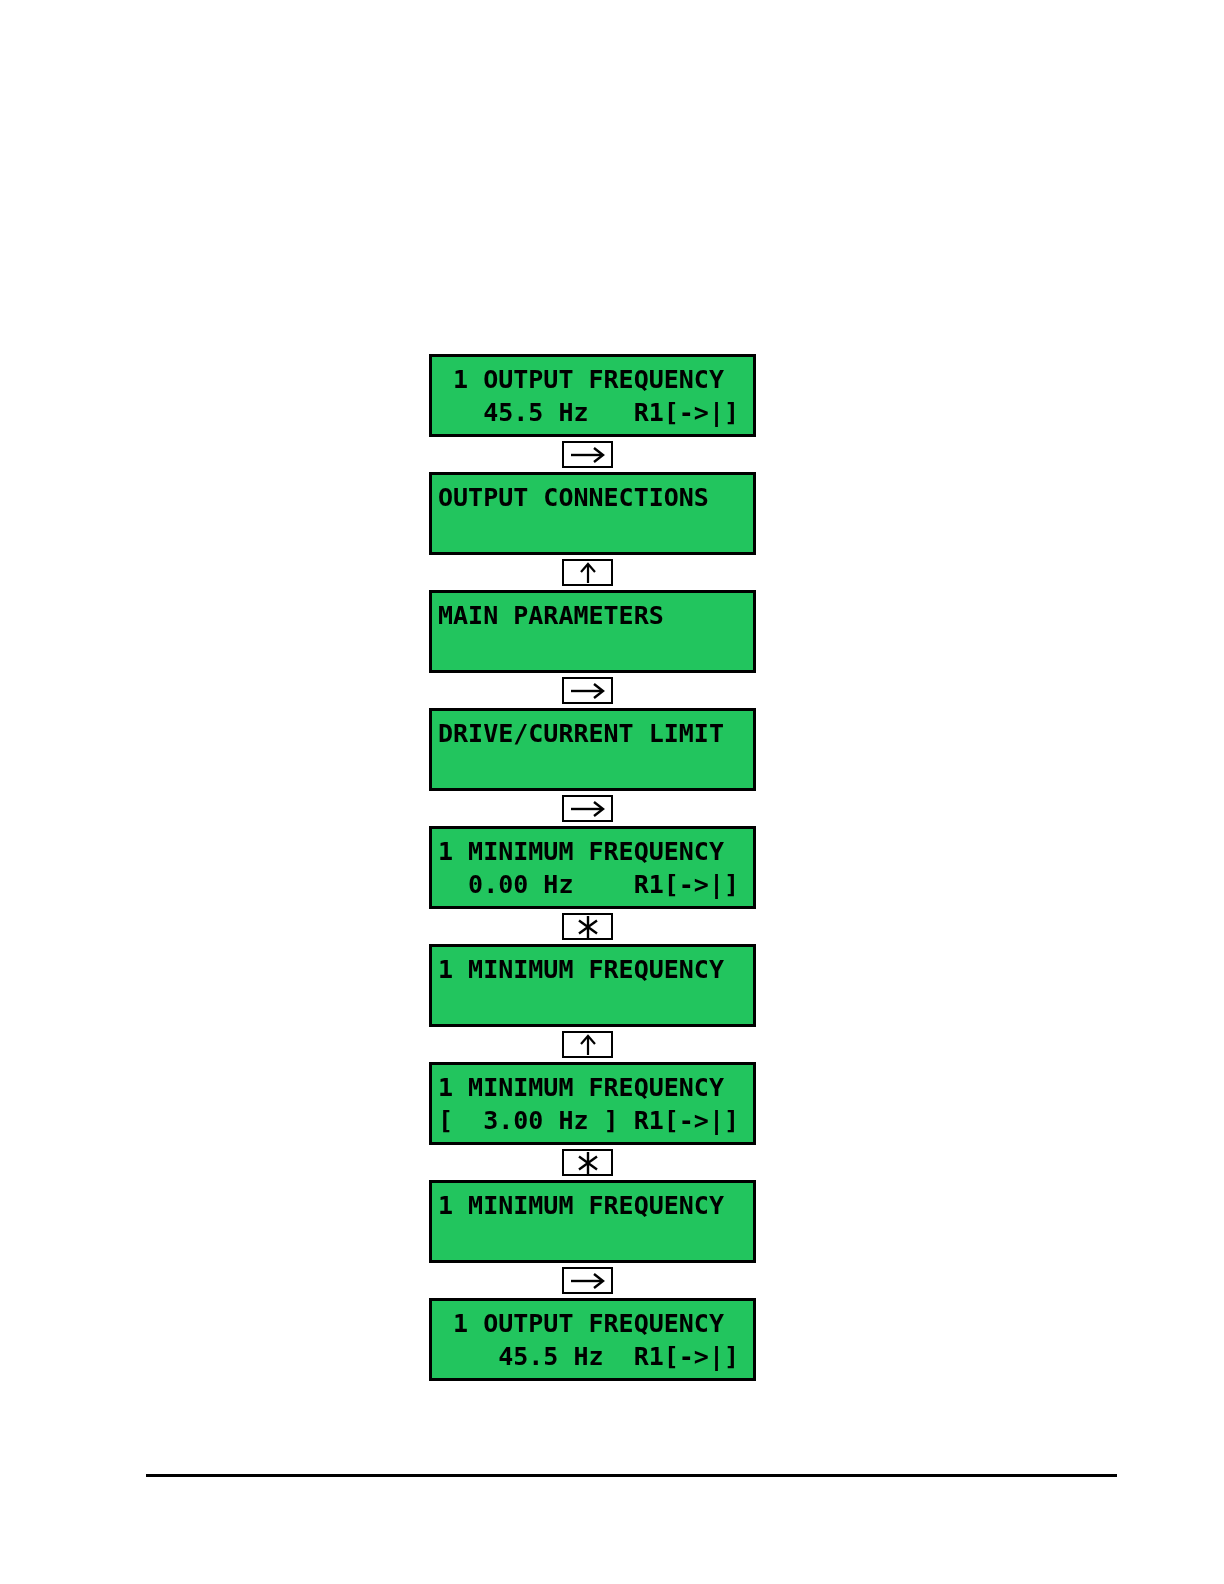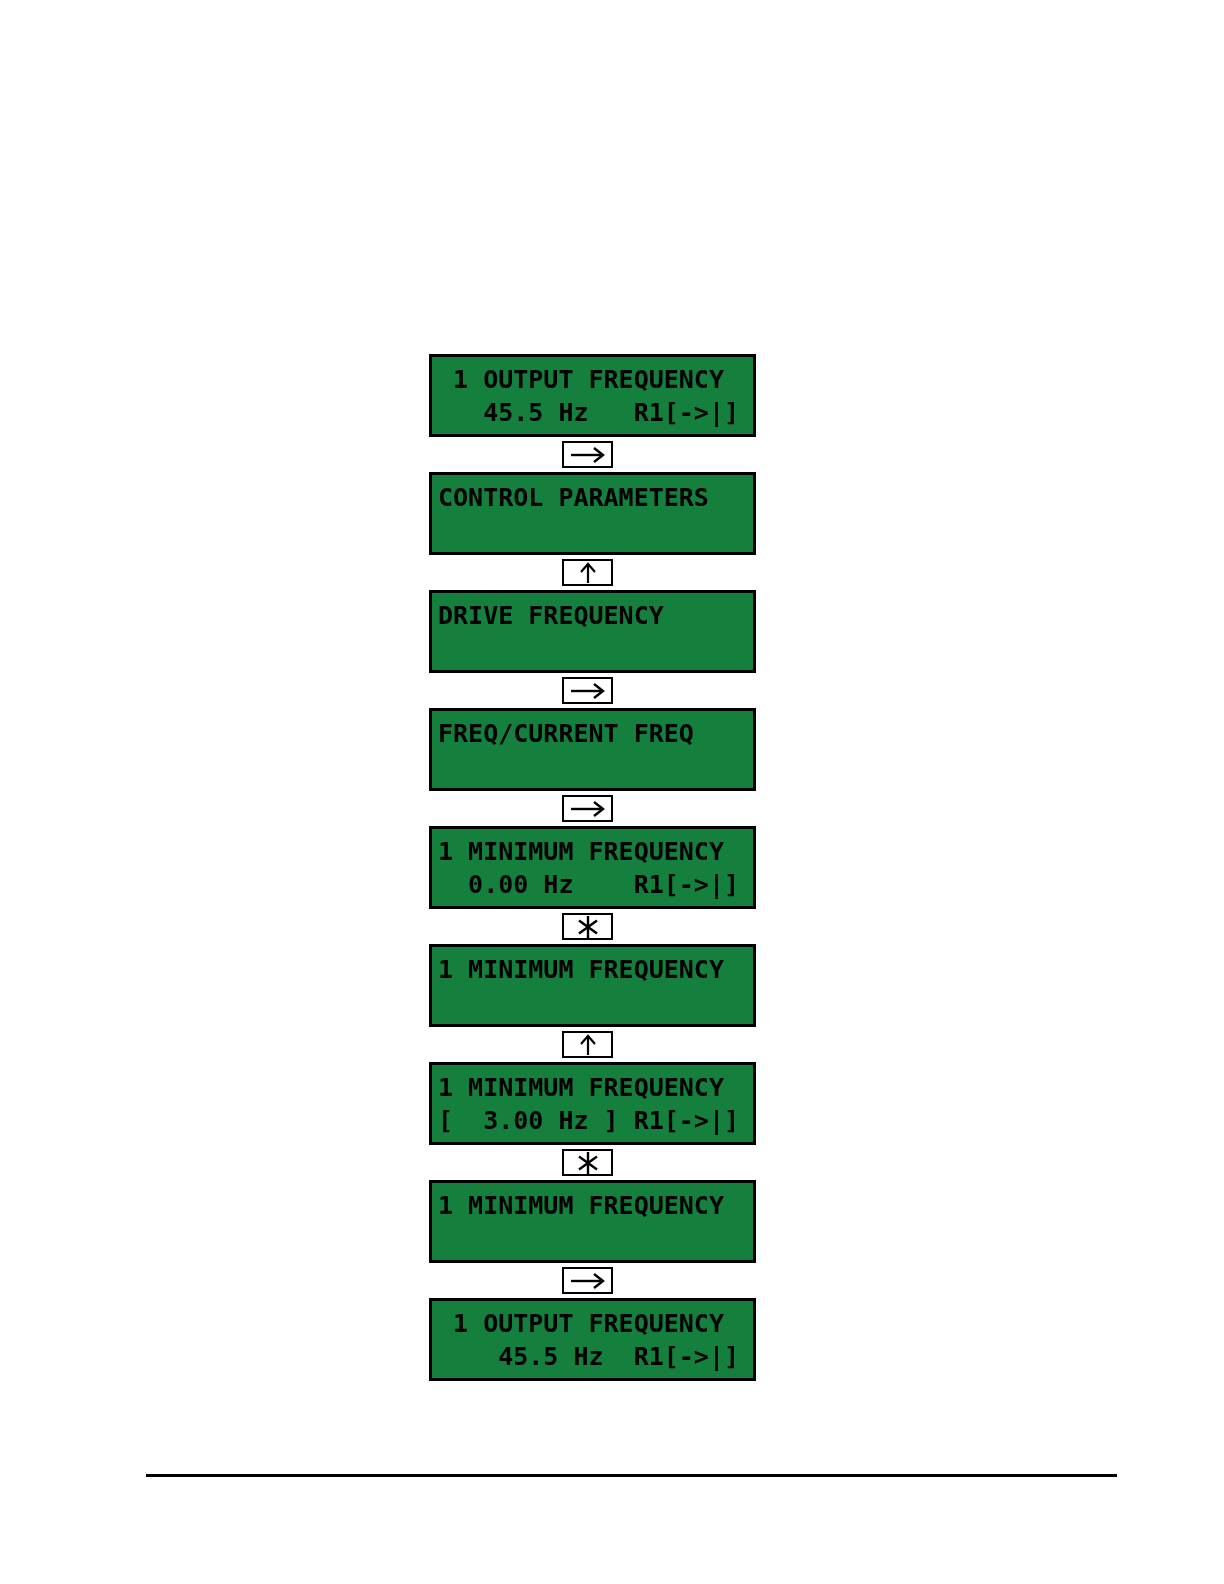--- a/index.html
+++ b/index.html
@@ -18,21 +18,21 @@
     width: 327px;
     display: flex;
     flex-direction: column;
     align-items: center;
   }
   .lcd-screen {
     box-sizing: border-box;
     width: 327px;
     height: 83px;
     border: 3px solid #000000;
-    background: #15803d;
+    background: #22c55e;
     padding: 6px 0 0 6px;
     overflow: hidden;
   }
   .lcd-line {
     white-space: pre;
     font-family: "DejaVu Sans Mono", monospace;
     font-weight: bold;
     font-size: 25px;
     line-height: 33px;
     color: #000000;
@@ -75,47 +75,47 @@
     <div class="key-button">
       <span>
         <svg width="38" height="18" viewBox="0 0 38 18">
           <line x1="2" y1="9" x2="33" y2="9" stroke="#000" stroke-width="2.4"></line>
           <polyline points="25,2 34,9 25,16" fill="none" stroke="#000" stroke-width="2.4"></polyline>
         </svg>
       </span>
     </div>
 
     <div class="lcd-screen">
-      <div class="lcd-line">CONTROL PARAMETERS</div>
+      <div class="lcd-line">OUTPUT CONNECTIONS</div>
     </div>
 
     <div class="key-button">
       <span>
         <svg width="18" height="22" viewBox="0 0 18 22">
           <line x1="9" y1="21" x2="9" y2="3" stroke="#000" stroke-width="2.2"></line>
           <polyline points="2,10 9,2 16,10" fill="none" stroke="#000" stroke-width="2.2"></polyline>
         </svg>
       </span>
     </div>
 
     <div class="lcd-screen">
-      <div class="lcd-line">DRIVE FREQUENCY</div>
+      <div class="lcd-line">MAIN PARAMETERS</div>
     </div>
 
     <div class="key-button">
       <span>
         <svg width="38" height="18" viewBox="0 0 38 18">
           <line x1="2" y1="9" x2="33" y2="9" stroke="#000" stroke-width="2.4"></line>
           <polyline points="25,2 34,9 25,16" fill="none" stroke="#000" stroke-width="2.4"></polyline>
         </svg>
       </span>
     </div>
 
     <div class="lcd-screen">
-      <div class="lcd-line">FREQ/CURRENT FREQ</div>
+      <div class="lcd-line">DRIVE/CURRENT LIMIT</div>
     </div>
 
     <div class="key-button">
       <span>
         <svg width="38" height="18" viewBox="0 0 38 18">
           <line x1="2" y1="9" x2="33" y2="9" stroke="#000" stroke-width="2.4"></line>
           <polyline points="25,2 34,9 25,16" fill="none" stroke="#000" stroke-width="2.4"></polyline>
         </svg>
       </span>
     </div>

